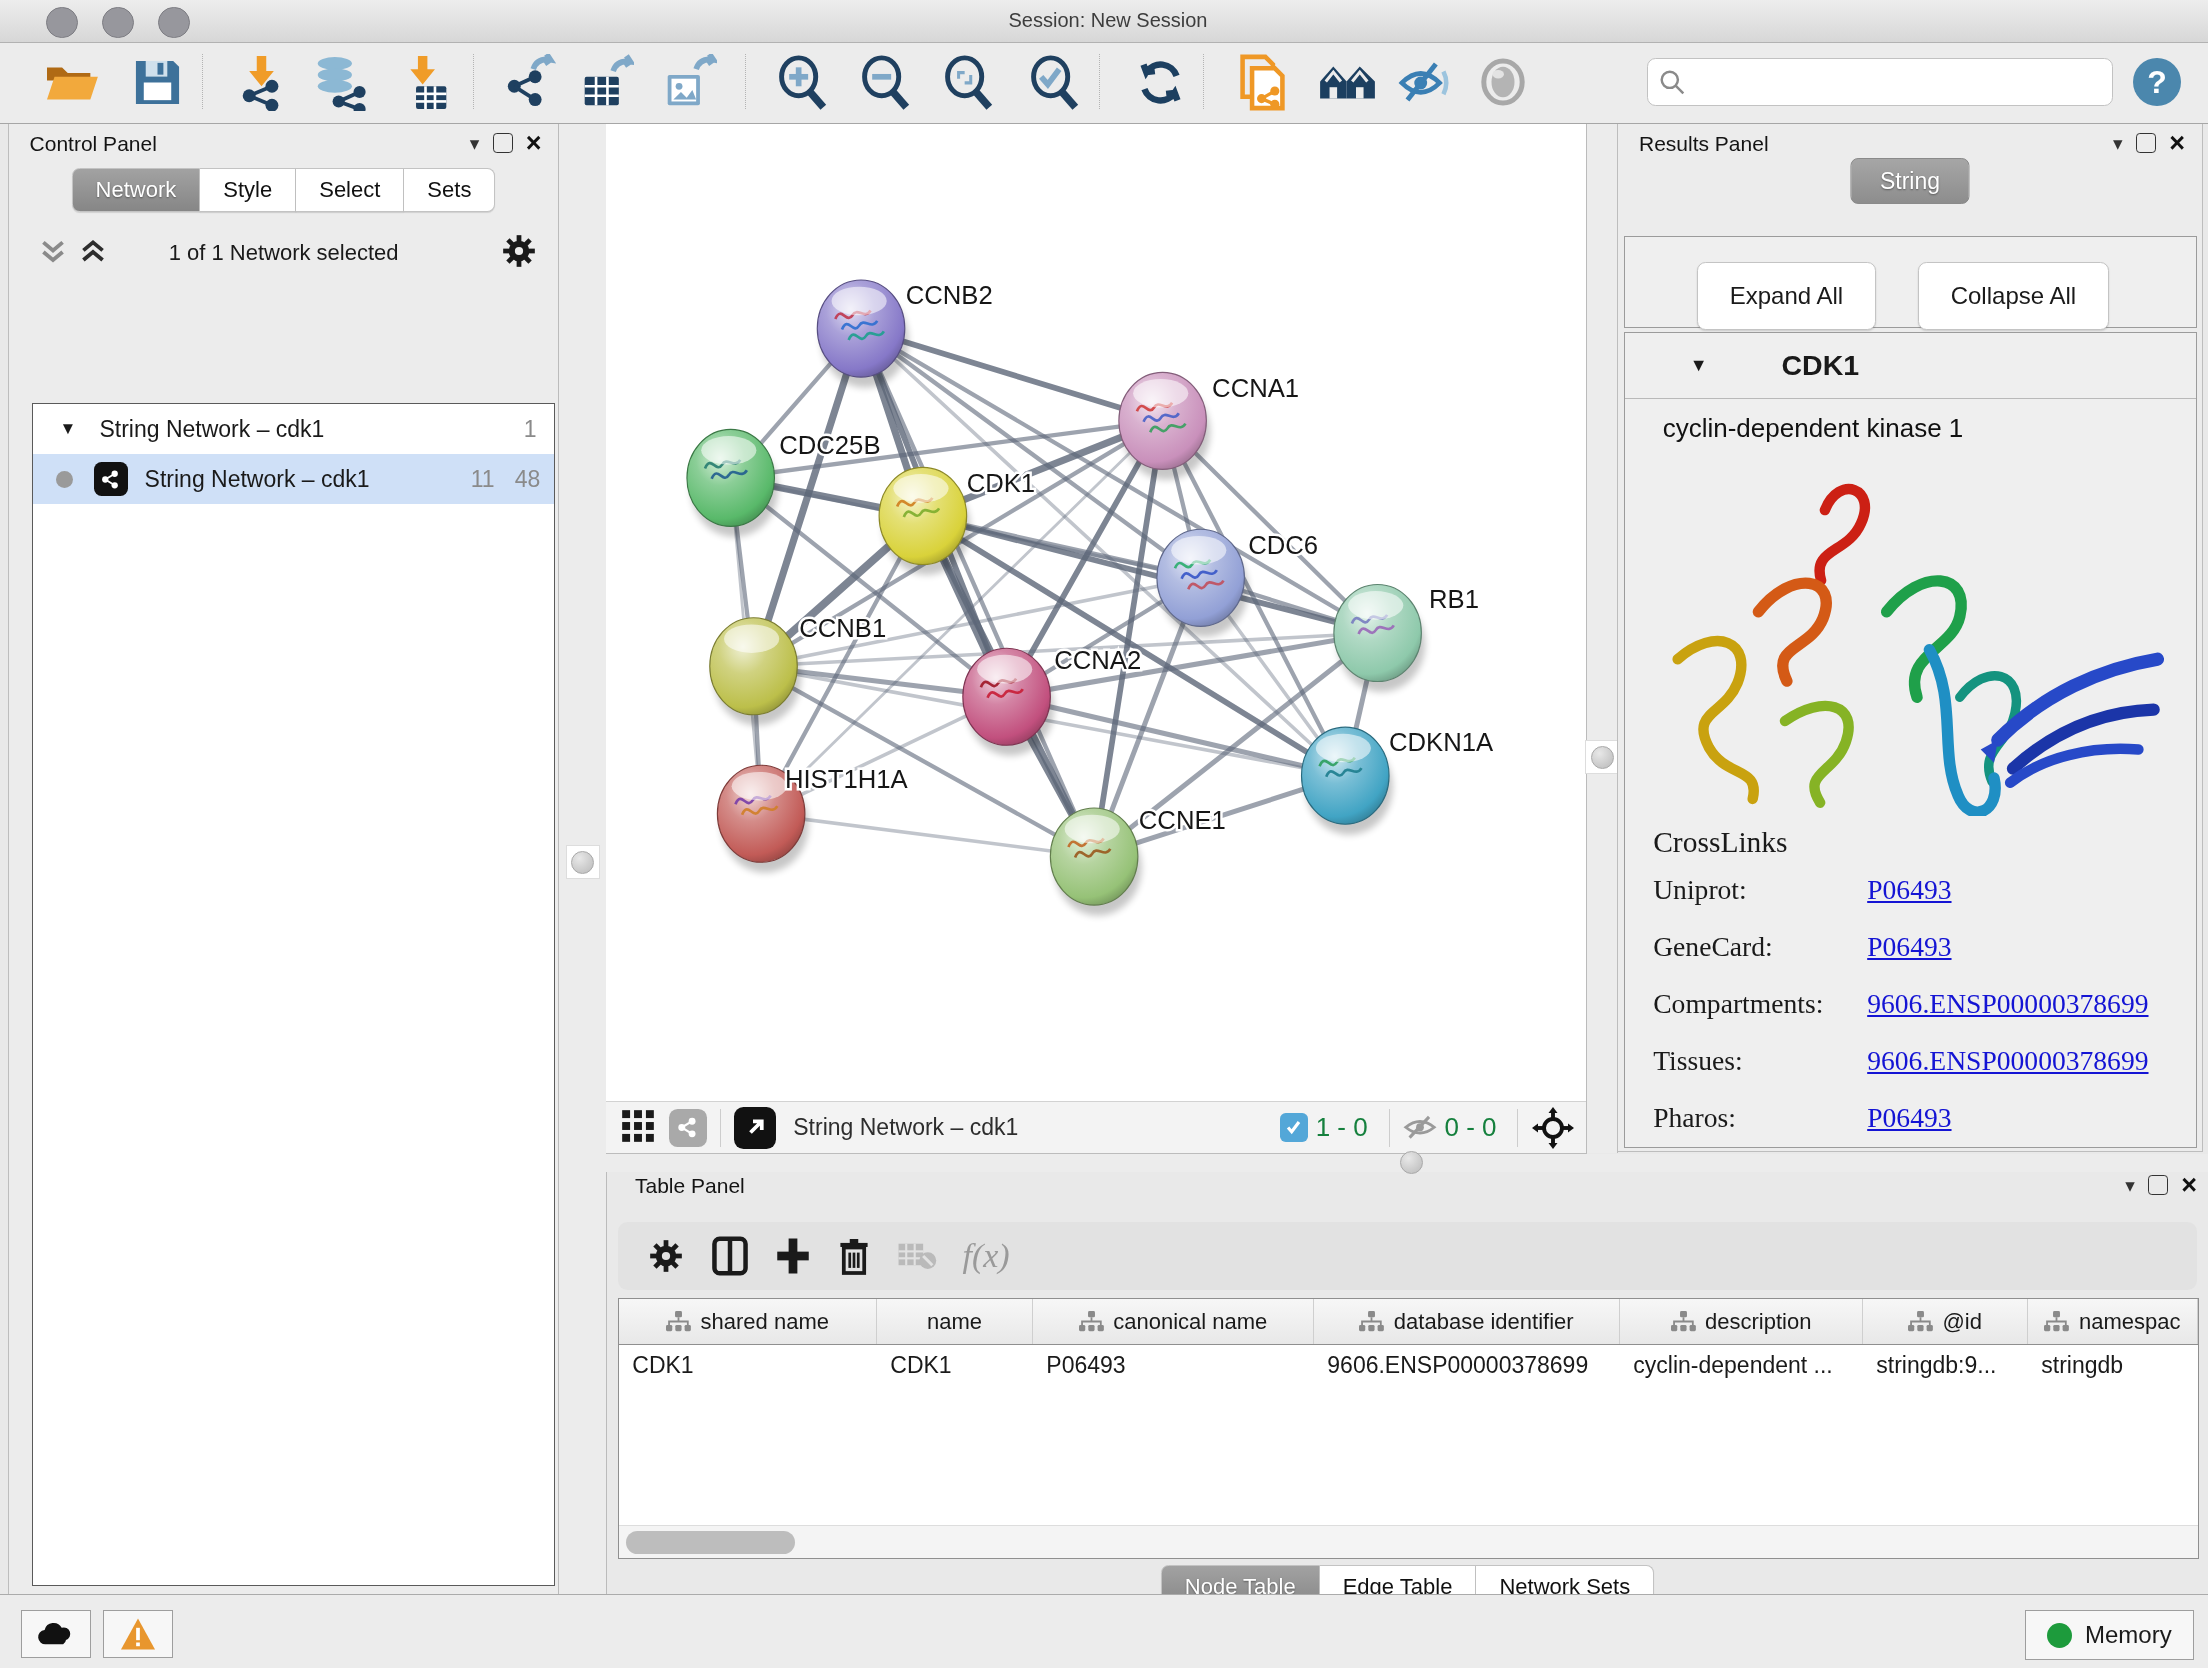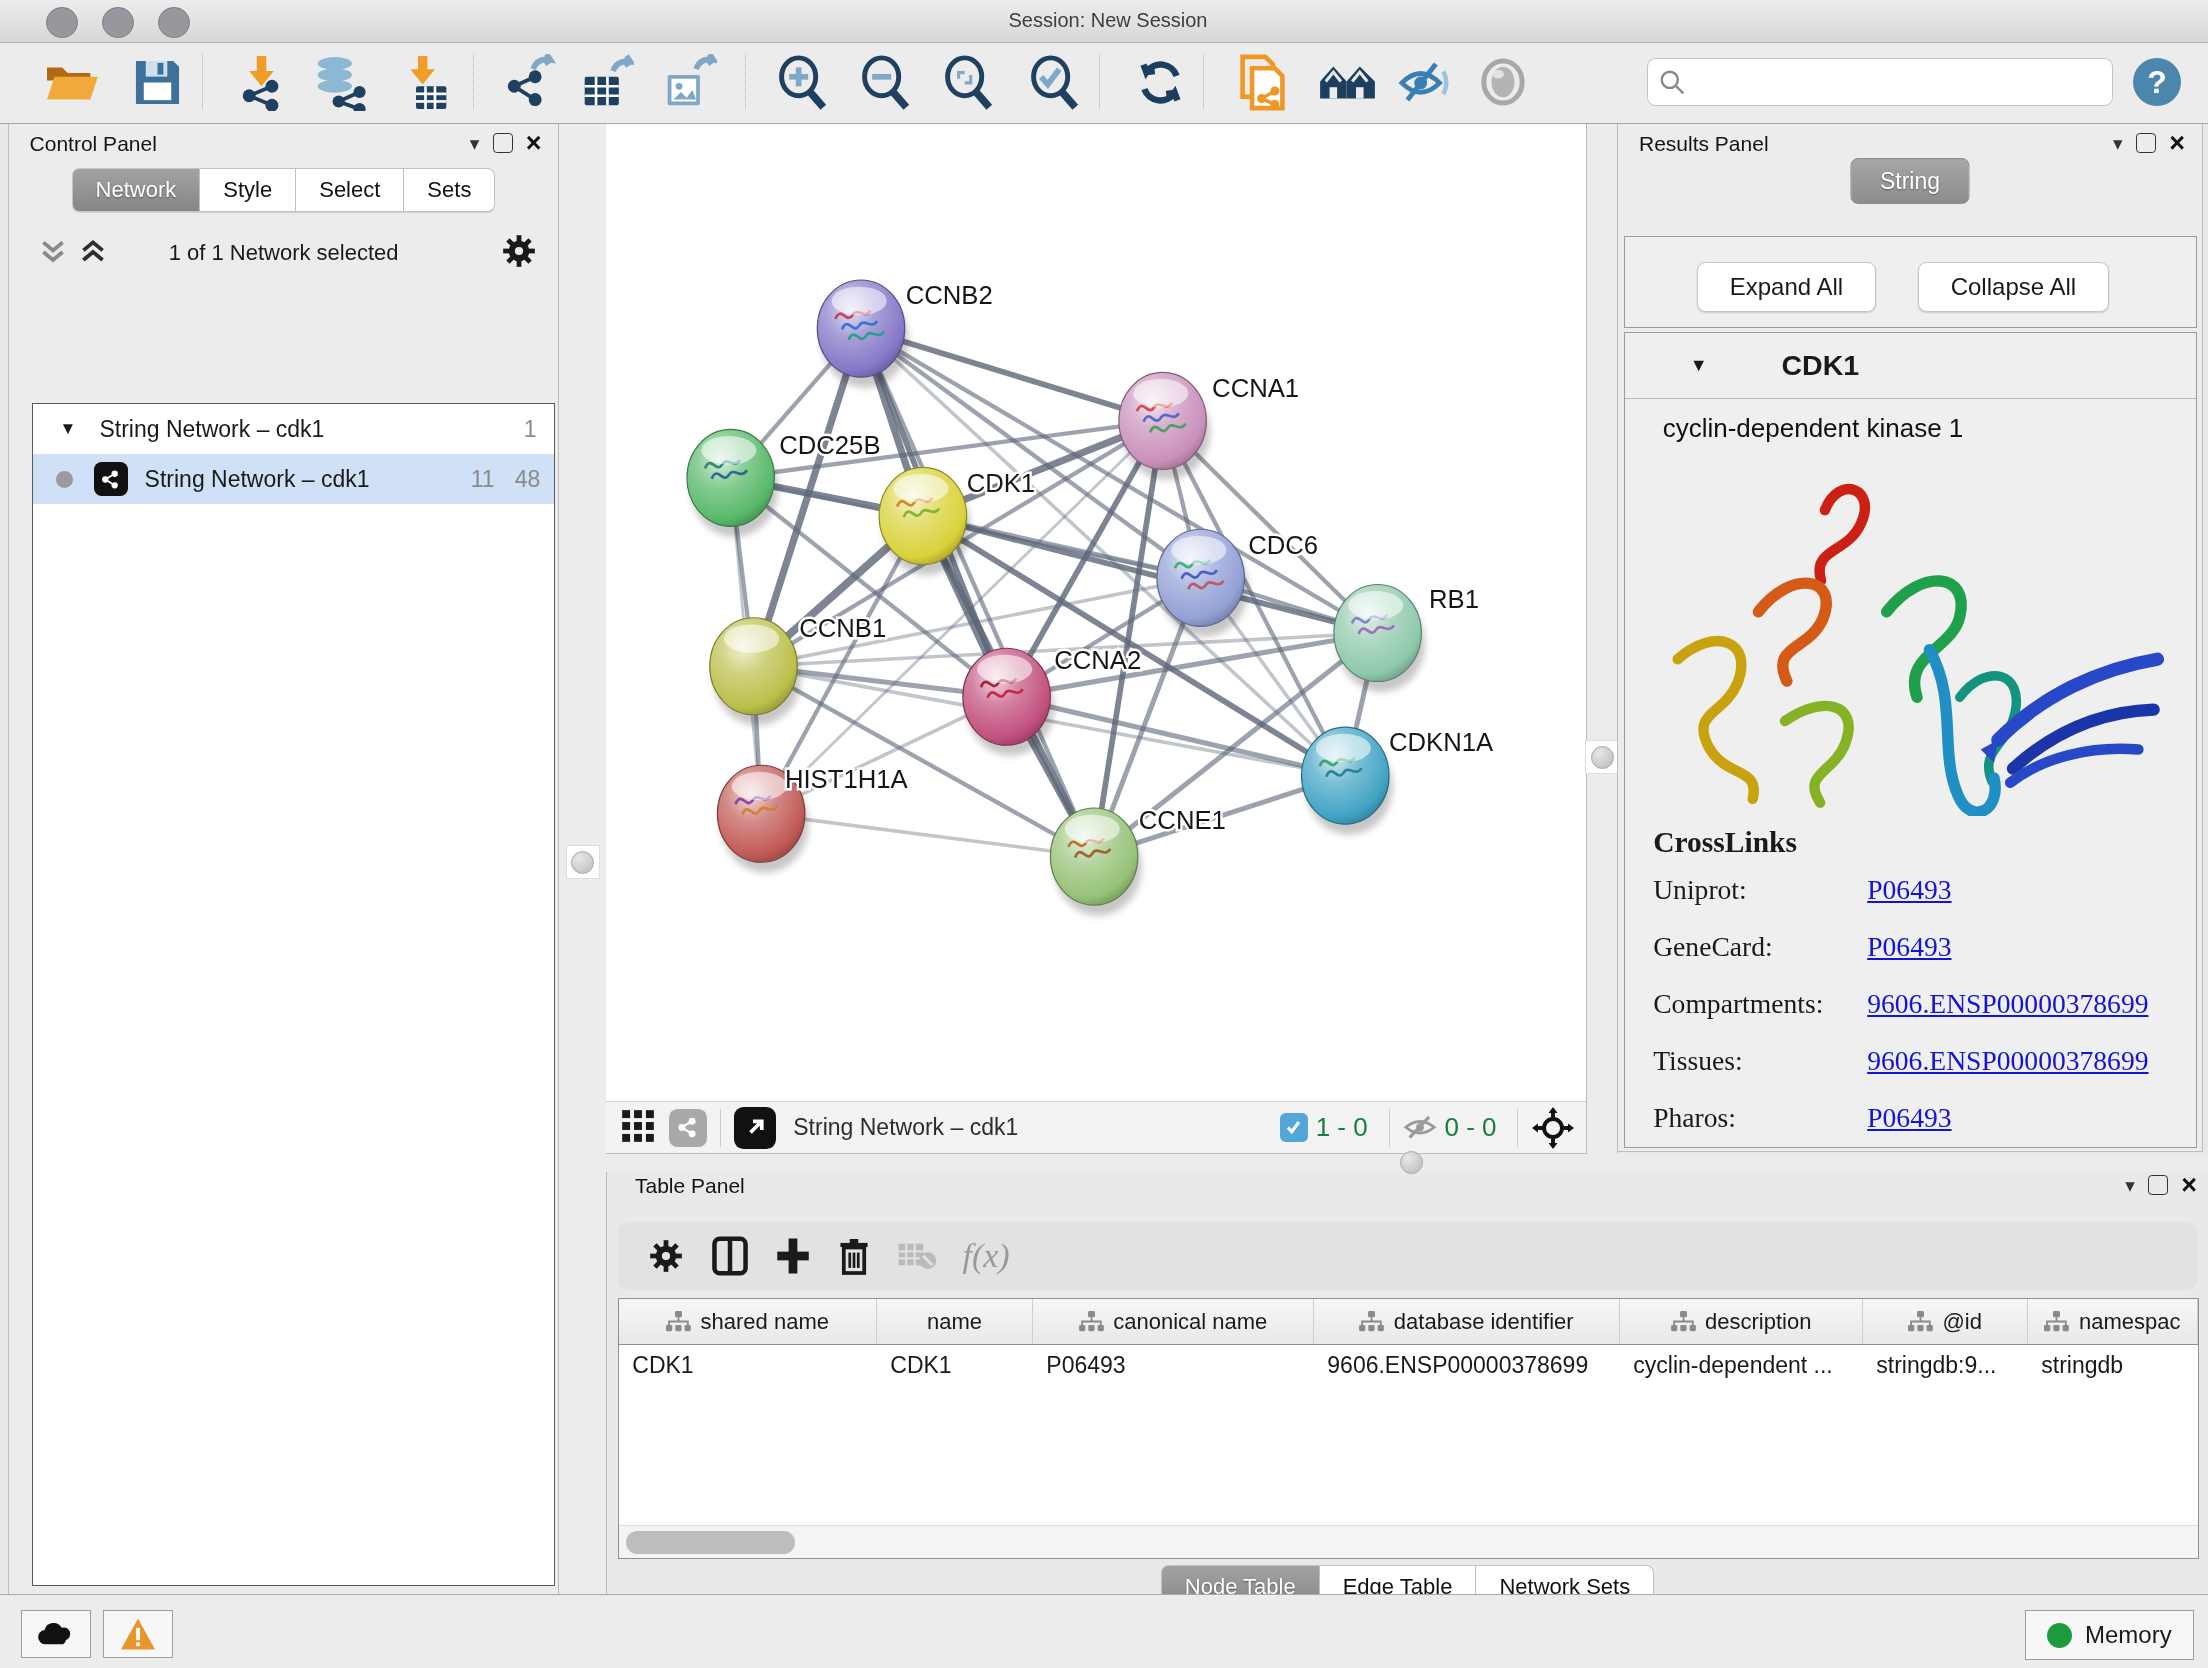--- a/index.html
+++ b/index.html
@@ -66,29 +66,29 @@
     display:flex;align-items:center;justify-content:center}
   .grip i{width:21px;height:21px;border-radius:50%;display:block;
     background:radial-gradient(circle at 35% 30%,#e8e8e8,#b9b9b9);border:1px solid #a8a8a8}
   
   #results-panel{left:1617px;top:124px;width:584px;height:1027px;background:#ececec;
     border:1px solid #bdbdbd;border-top:none}
   #rp-tab{position:absolute;left:50%;transform:translateX(-50%);top:34px;height:44px;padding:0 28.5px;
     background:linear-gradient(#a6a6a6,#8d8d8d);color:#fff;font-size:23px;border-radius:7.6px;
     border:1px solid #8a8a8a;display:flex;align-items:center;text-shadow:0 1px 1.9px rgba(0,0,0,.4)}
   .rp-box{position:absolute;left:5.7px;width:571px;border:1.9px solid #9b9b9b;background:#efefef}
-  .rp-btn{position:absolute;top:25px;height:44px;padding:2px 32px;background:#fff;
+  .rp-btn{position:absolute;top:25px;height:44px;padding:11px 32px;background:#fff;
     border:1px solid #c4c4c4;border-radius:8.6px;font-size:24px;display:flex;align-items:center;
     box-shadow:0 1px 1.9px rgba(0,0,0,.15)}
   #rp-entry-head{position:absolute;left:0;top:0;width:100%;height:65px;border-bottom:1.9px solid #b9b9b9;
     display:flex;align-items:center}
   #rp-gene{font-size:28.5px;font-weight:bold}
   #rp-desc{position:absolute;left:38px;top:80px;font-size:26px;color:#111}
   #crosslinks{position:absolute;left:28.5px;top:493px;font-family:"Liberation Serif",serif}
-  #crosslinks .cl-title{font-size:29.5px;font-weight:bold;margin-bottom:15px}
+  #crosslinks .cl-title{font-size:29.5px;font-weight:normal;margin-bottom:15px}
   .cl-row{display:flex;font-size:27.6px;margin-bottom:25px}
   .cl-label{width:214px}
   .cl-link{color:#1414d4;text-decoration:underline}
   
   #table-panel{left:618px;top:1172px;width:1581px;height:422px}
   #tp-toolbar{position:absolute;left:0;top:50px;width:1579px;height:68px;background:#e2e2e2;
     border-radius:9.5px;display:flex;align-items:center;gap:26px;padding-left:28.5px;box-sizing:border-box}
   #node-table{position:absolute;left:0;top:126px;width:1579px;height:259px;background:#fff;
     border:1.9px solid #8f8f8f}
   #nt-header{display:flex;height:45px;background:linear-gradient(#f7f7f7,#e8e8e8);

